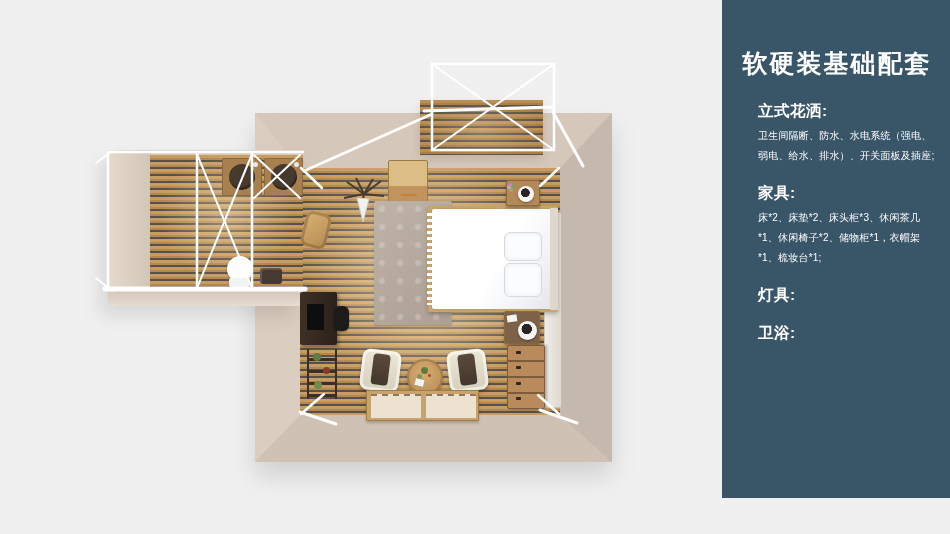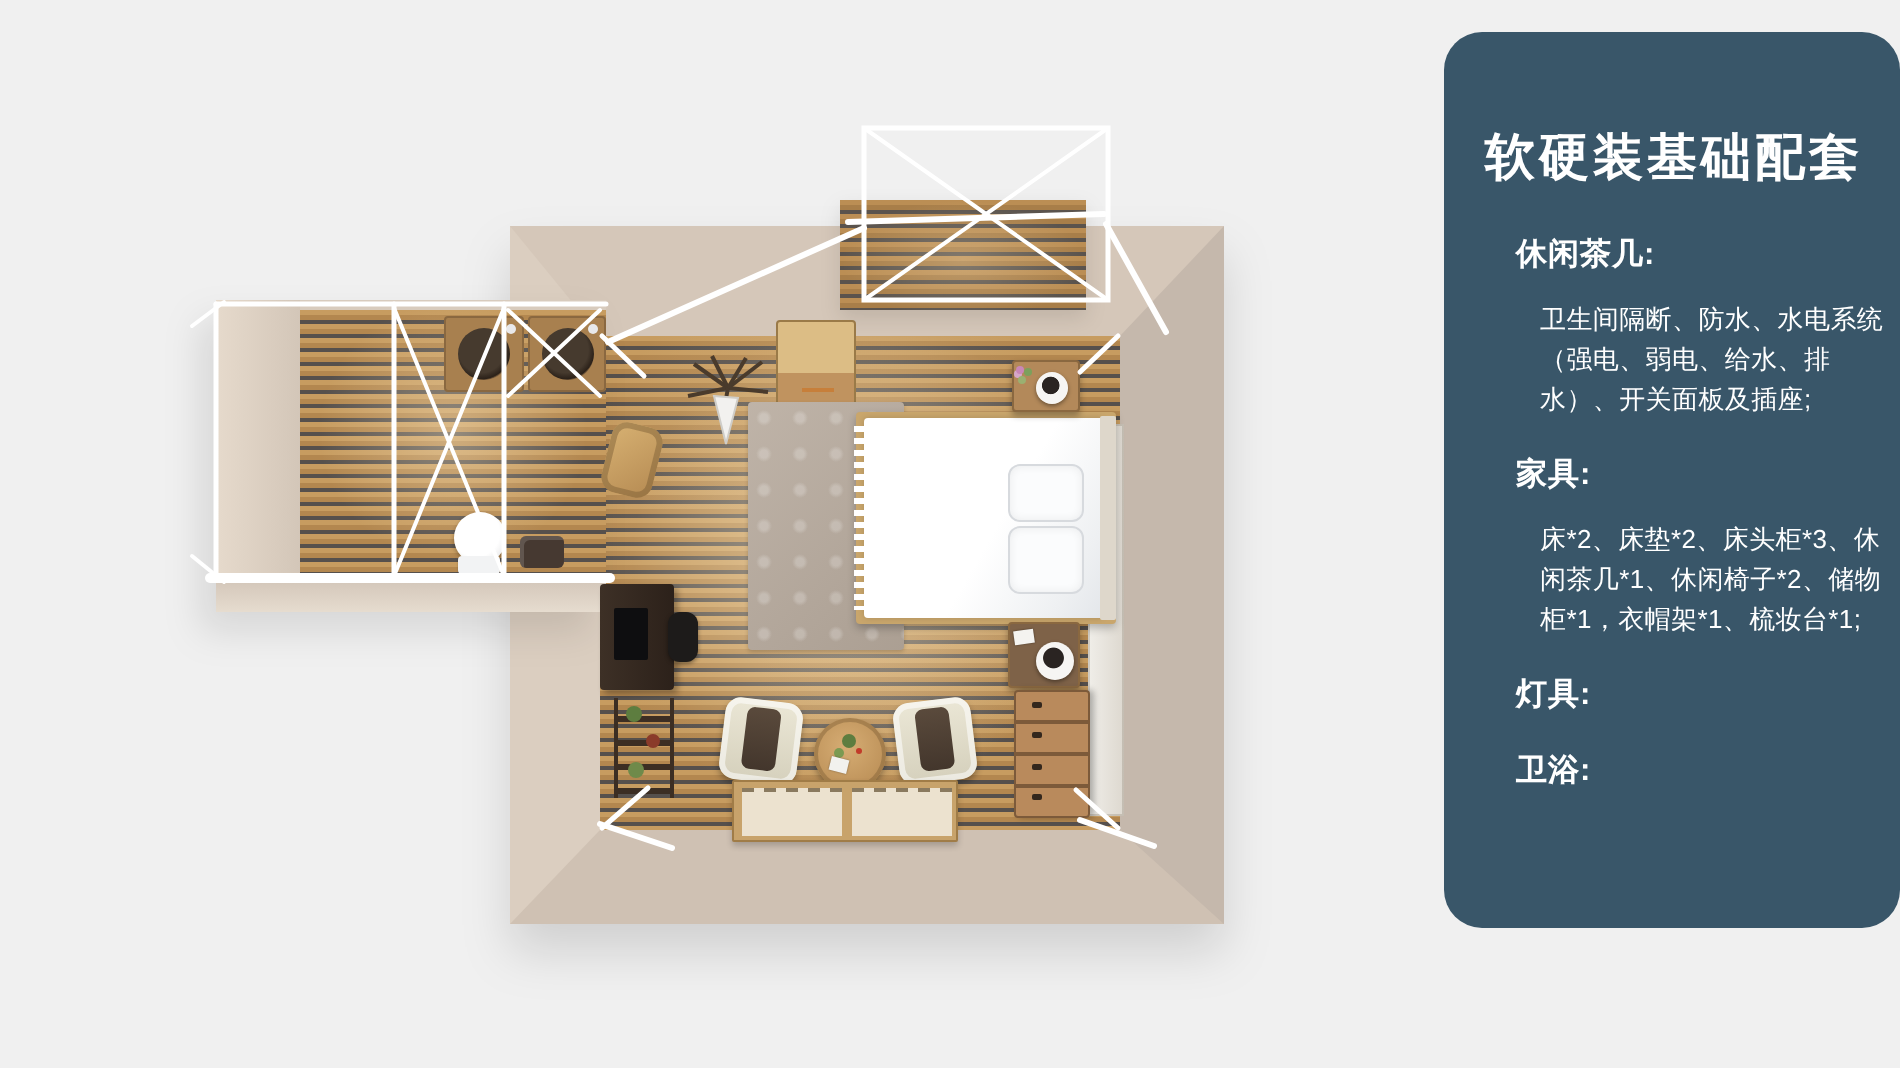--- a/index.html
+++ b/index.html
@@ -3,31 +3,31 @@
 <meta charset="utf-8">
 <style>
   html,body{margin:0;padding:0;}
   body{
     width:950px;height:534px;position:relative;overflow:hidden;
     background:#f0f0f0;
     font-family:"Liberation Sans","DejaVu Sans",sans-serif;
   }
   
   .sidebar{
-    position:absolute;top:16px;right:0;width:228px;height:448px;
-    background:#395669;color:#fff;box-sizing:border-box;border-radius:19px;
+    position:absolute;top:0;right:0;width:228px;height:498px;
+    background:#395669;color:#fff;box-sizing:border-box;
   }
   .sidebar h1{
     margin:48px 10px 0 12px;font-size:25px;line-height:30px;
     font-weight:800;letter-spacing:2px;text-align:center;white-space:nowrap;
   }
   .section{margin:17px 14px 0 36px;}
   .section:first-of-type{margin-top:23px;}
   .section h2{margin:0 0 4px 0;font-size:15.5px;font-weight:800;letter-spacing:.5px;}
-  .section p{margin:12px;font-size:13px;line-height:20px;letter-spacing:.2px;width:178px;}
+  .section p{margin:0;font-size:10px;line-height:20px;letter-spacing:.2px;width:178px;}
 
   
   .stage{position:absolute;inset:0;}
 
   .wood{
     background-image:
       radial-gradient(ellipse at 50% 45%, rgba(255,238,205,.38), rgba(255,238,205,0) 62%),
       repeating-linear-gradient(180deg,#c79c60 0 2.6px,#b3874f 2.6px 5px,#56504c 5px 7px);
   }
   
@@ -276,21 +276,21 @@
       <line x1="540" y1="410" x2="577" y2="423" stroke-width="3"></line>
       <line x1="300" y1="412" x2="336" y2="424" stroke-width="3"></line>
     </g>
   </svg>
 </div>
 
 <aside class="sidebar">
   <h1>软硬装基础配套</h1>
 
   <div class="section">
-    <h2>休闲茶几:</h2>
+    <h2>立式花洒:</h2>
     <p>卫生间隔断、防水、水电系统（强电、弱电、给水、排水）、开关面板及插座;</p>
   </div>
   <div class="section">
     <h2>家具:</h2>
     <p>床*2、床垫*2、床头柜*3、休闲茶几*1、休闲椅子*2、储物柜*1，衣帽架*1、梳妆台*1;</p>
   </div>
   <div class="section">
     <h2>灯具:</h2>
   </div>
   <div class="section">

